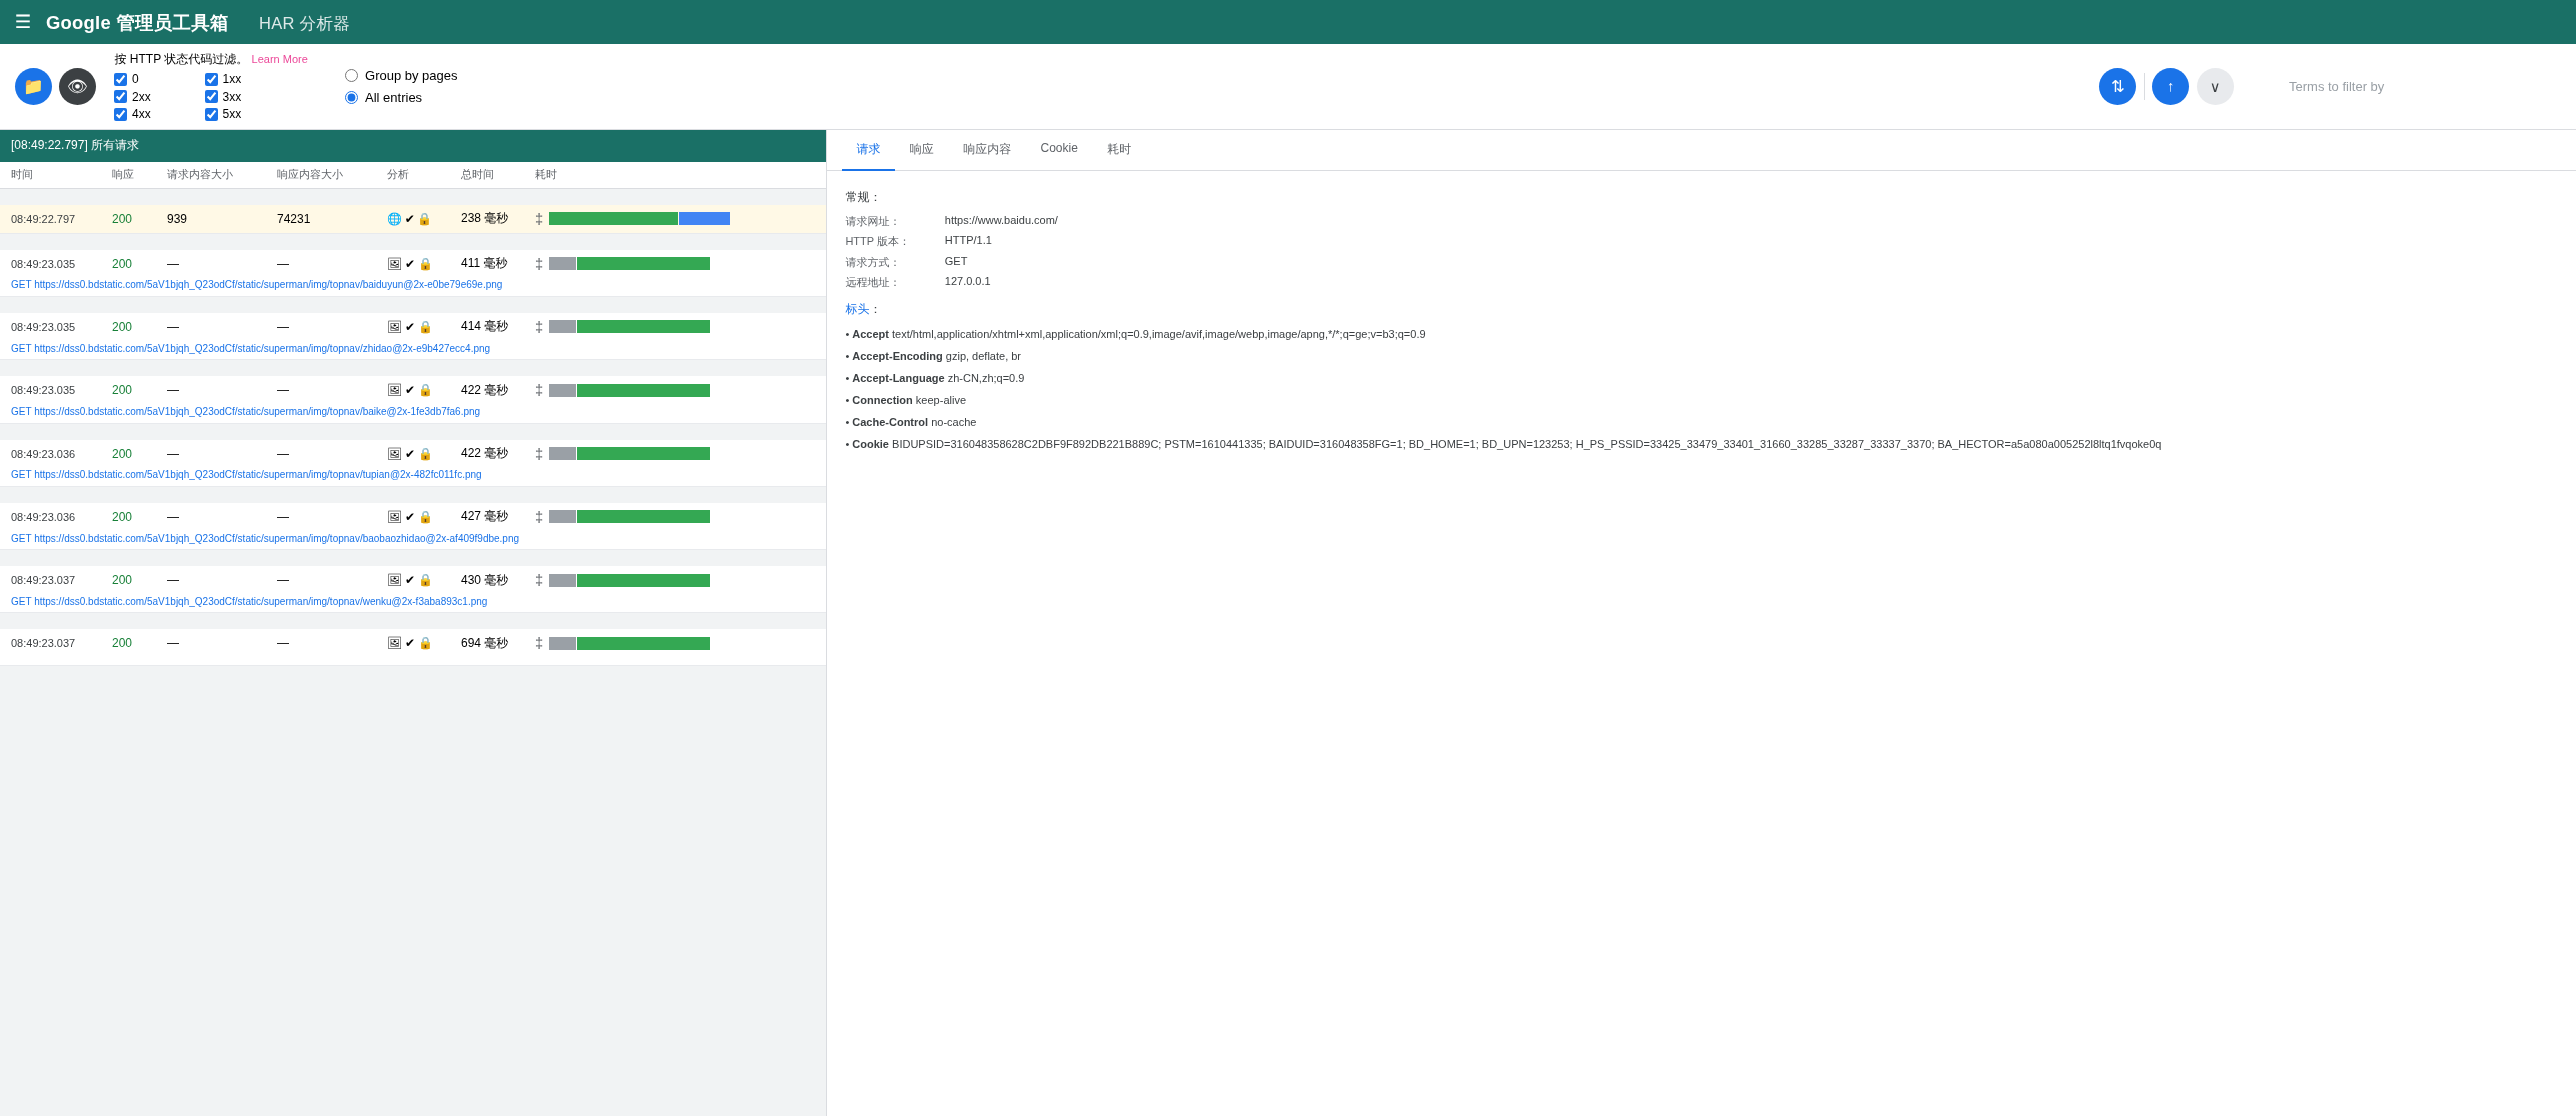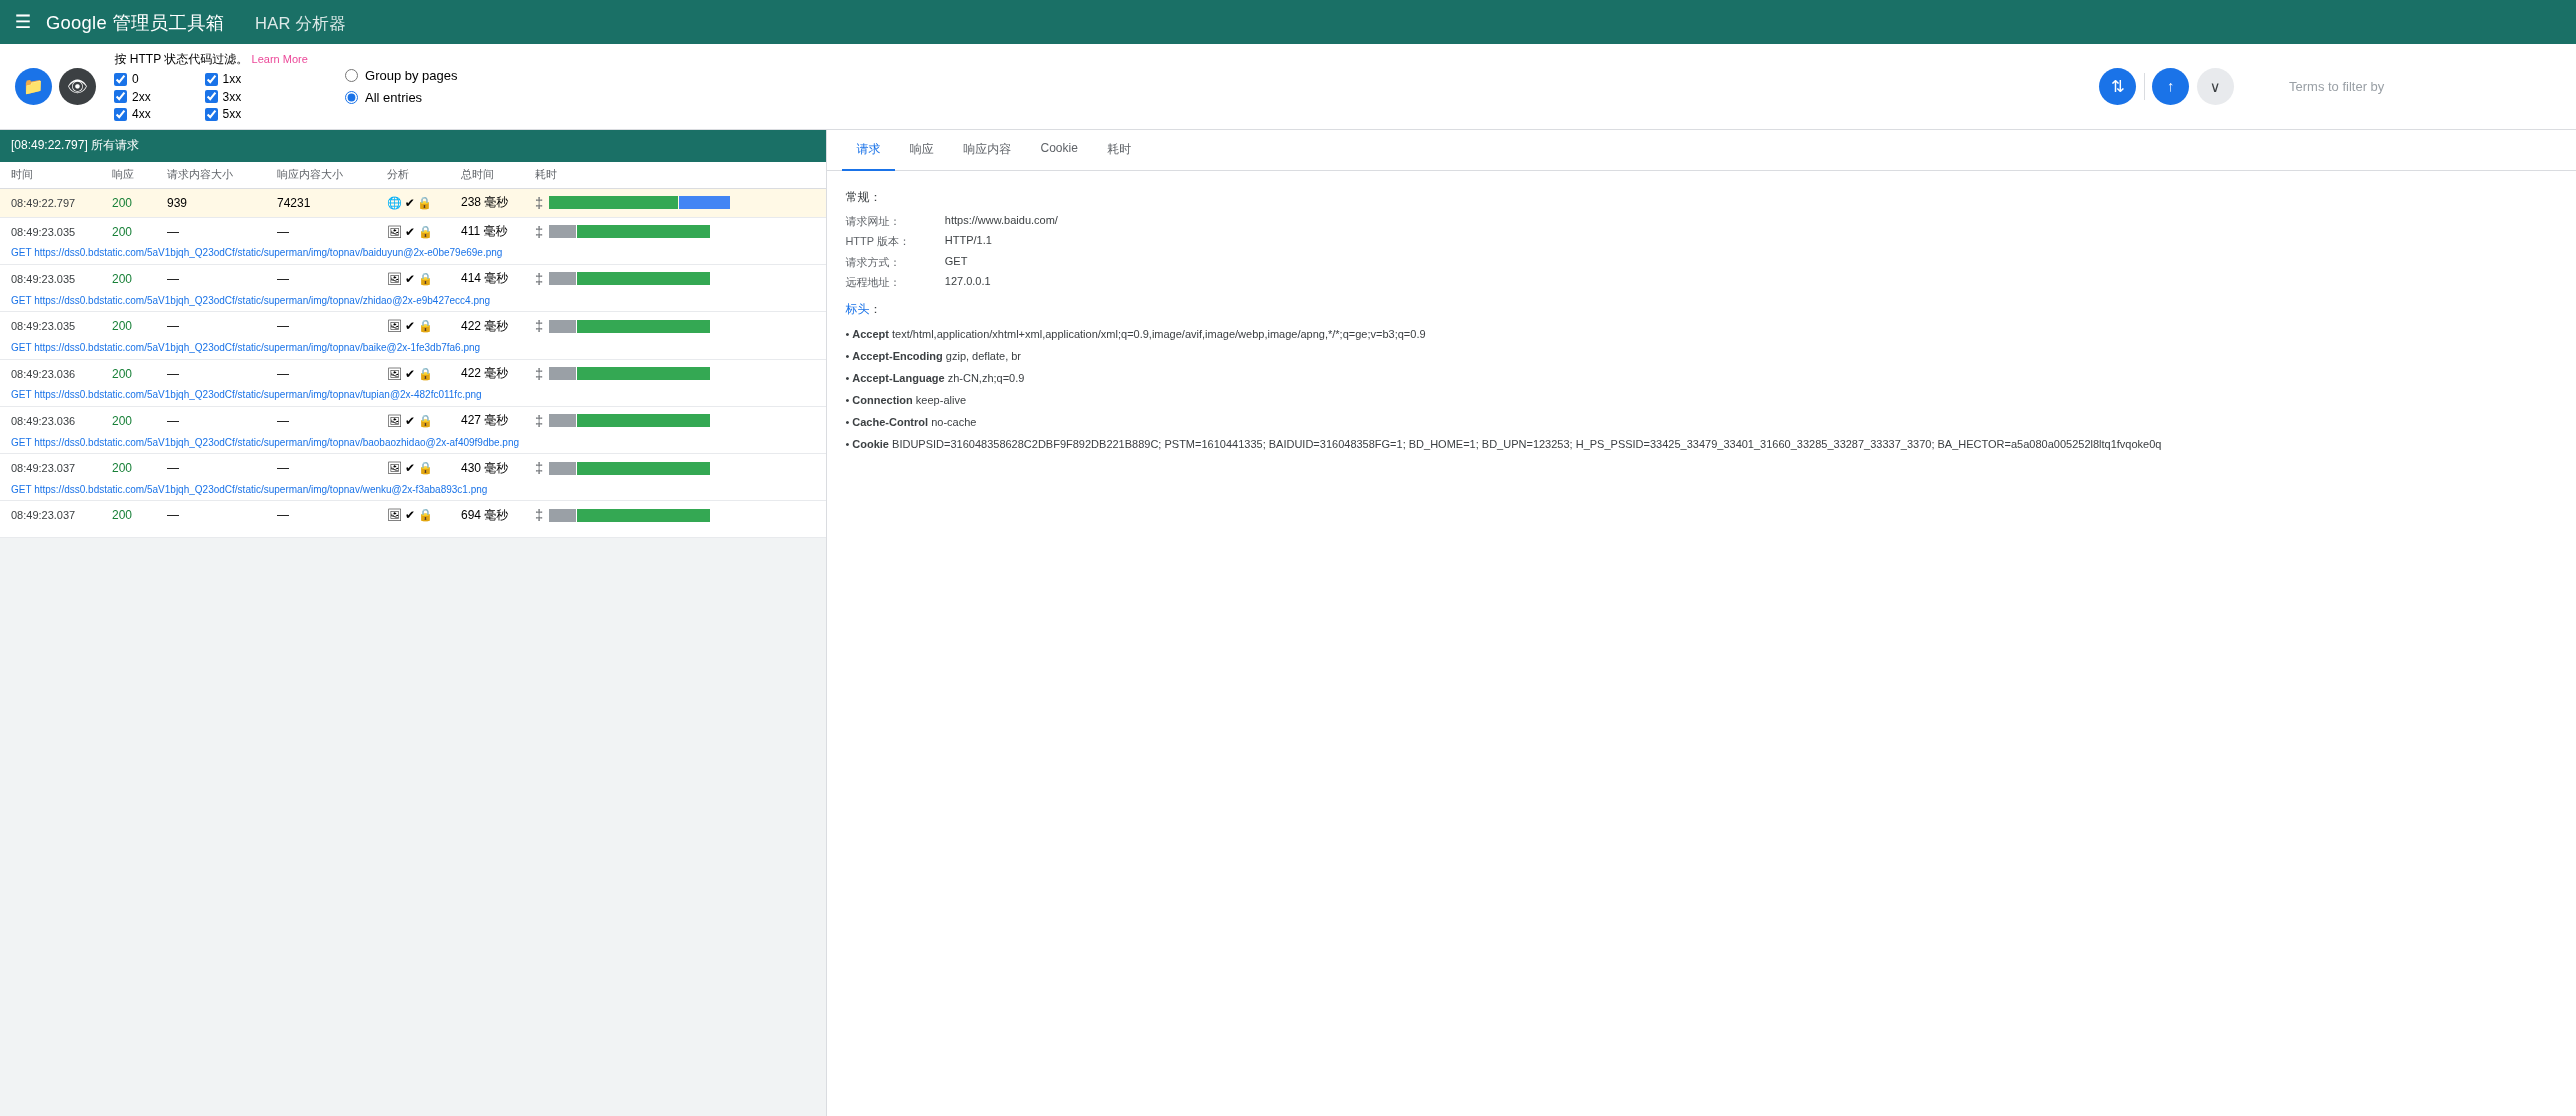--- a/index.html
+++ b/index.html
@@ -19,21 +19,21 @@
       margin-right: 14.7px;
       cursor: pointer;
     }
     .header-title {
       font-size: 18.4px;
       font-weight: 400;
       letter-spacing: 0.3px;
     }
     .header-title .google {
       font-family: 'Arial', sans-serif;
-      font-weight: 400;
+      font-weight: 700;
     }
     .header-subtitle {
       margin-left: 25px;
       font-size: 16.5px;
       font-weight: 300;
       opacity: 0.85;
     }
 
     
     .toolbar {
@@ -186,20 +186,21 @@
       border-bottom: 0.9px solid #e8eaed;
       background: white;
       cursor: pointer;
     }
     .table-row.selected { background: #fff9e6; }
     .row-main {
       display: grid;
       grid-template-columns: 101px 55px 110px 110px 74px 74px 74px 1fr;
       padding: 5.5px 11px;
       align-items: center;
+      margin-top: 16px;
     }
     .row-url {
       padding: 1.8px 11px 5.5px;
       font-size: 10px;
       color: #1a73e8;
       overflow: hidden;
       text-overflow: ellipsis;
       white-space: nowrap;
     }
     .status-200 { color: #188038; font-weight: 500; }

